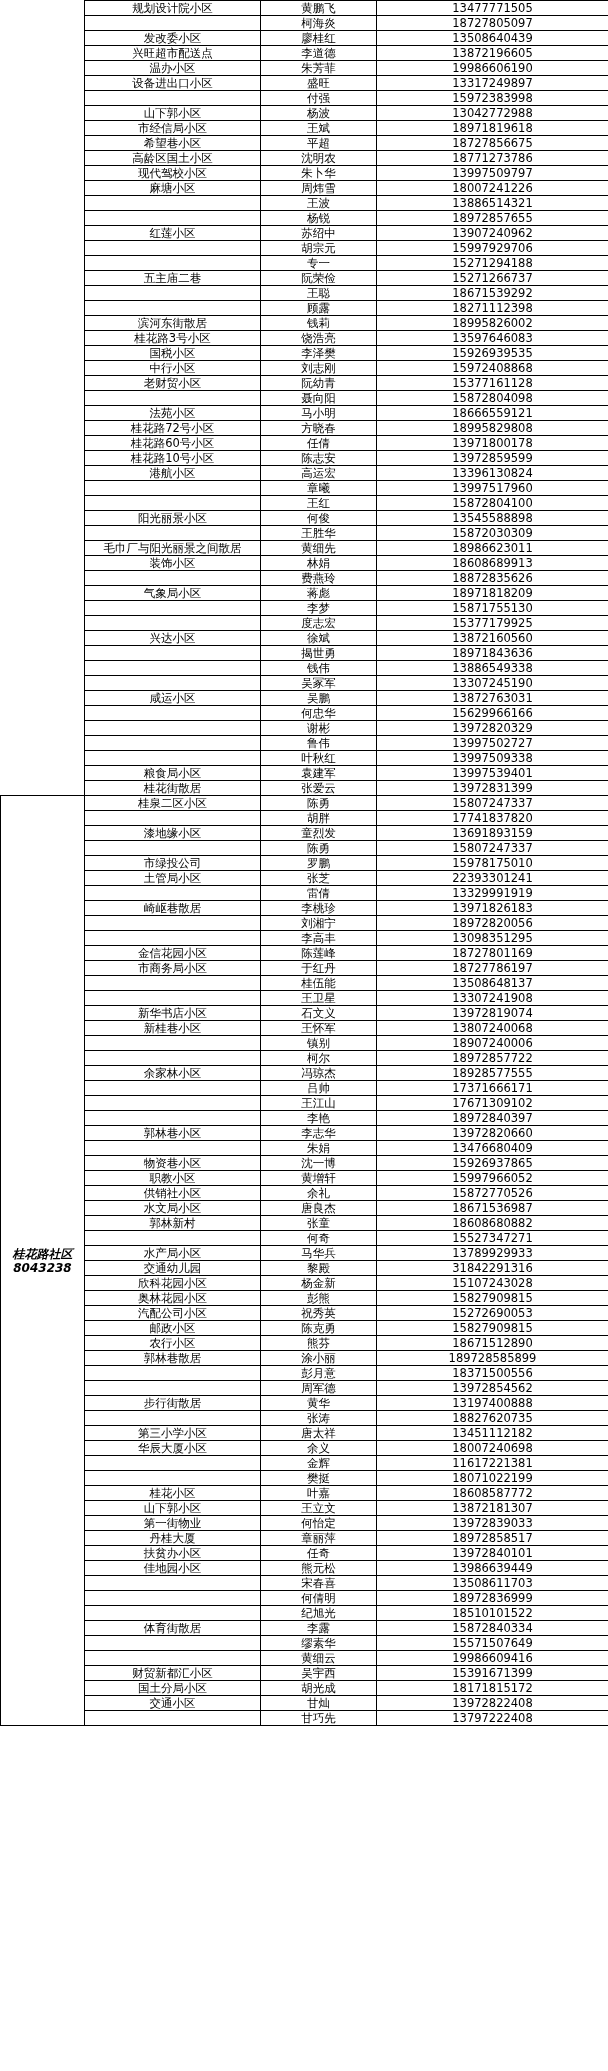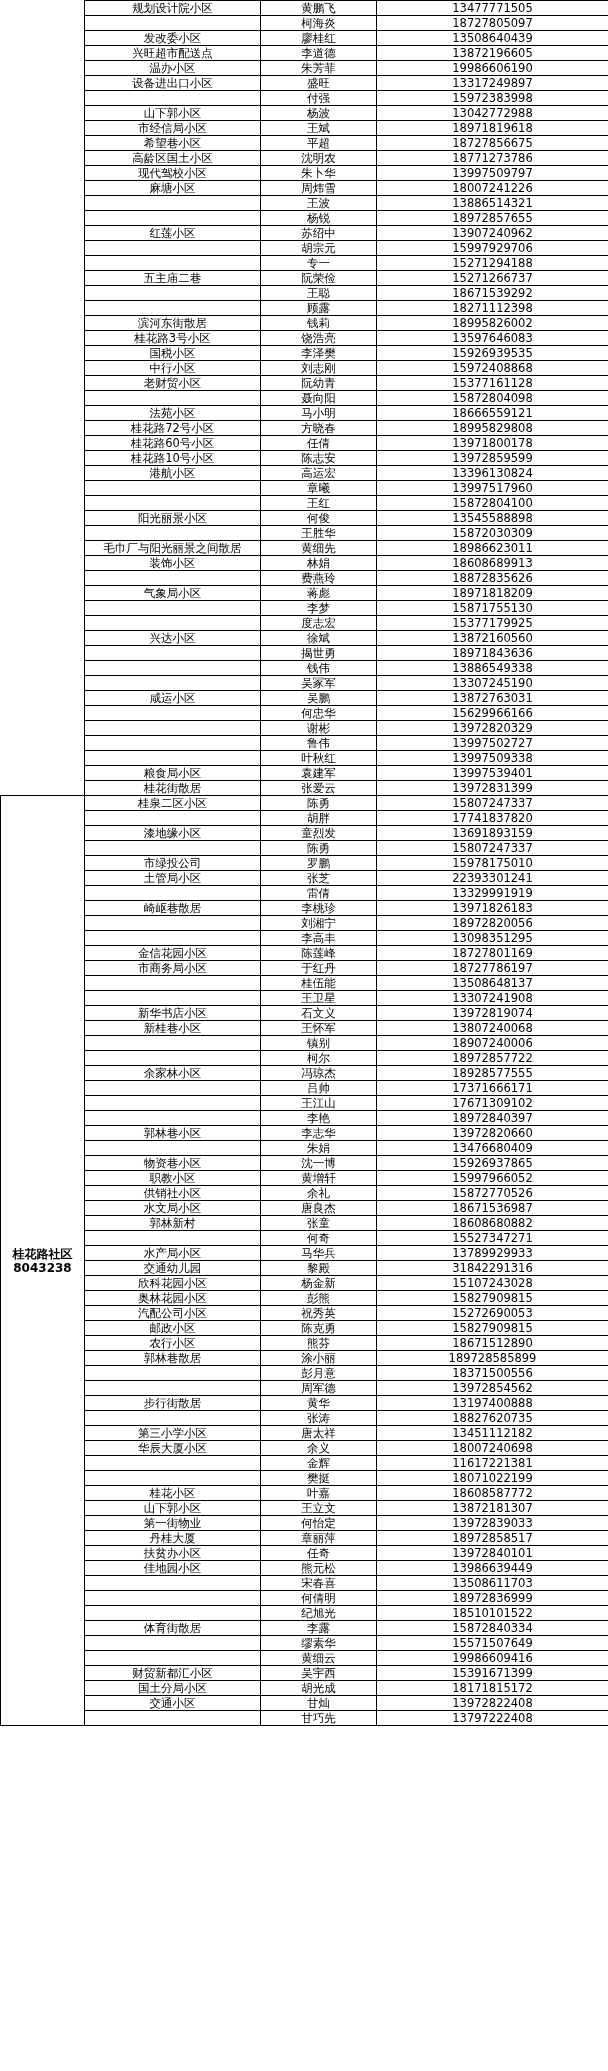--- a/index.html
+++ b/index.html
@@ -32,20 +32,21 @@
     line-height: 14px;
     white-space: nowrap;
     overflow: hidden;
   }
   td.c-community {
     width: 84px;
     font-weight: bold;
     font-size: 12px;
     border-left: none;
     line-height: 16px;
+    font-style: italic;
   }
   td.c-community .cm-line { display: block; }
   td.c-place {
     width: 176px;
     font-size: 11.5px;
   }
   td.c-name {
     width: 116px;
     font-size: 11.5px;
   }

